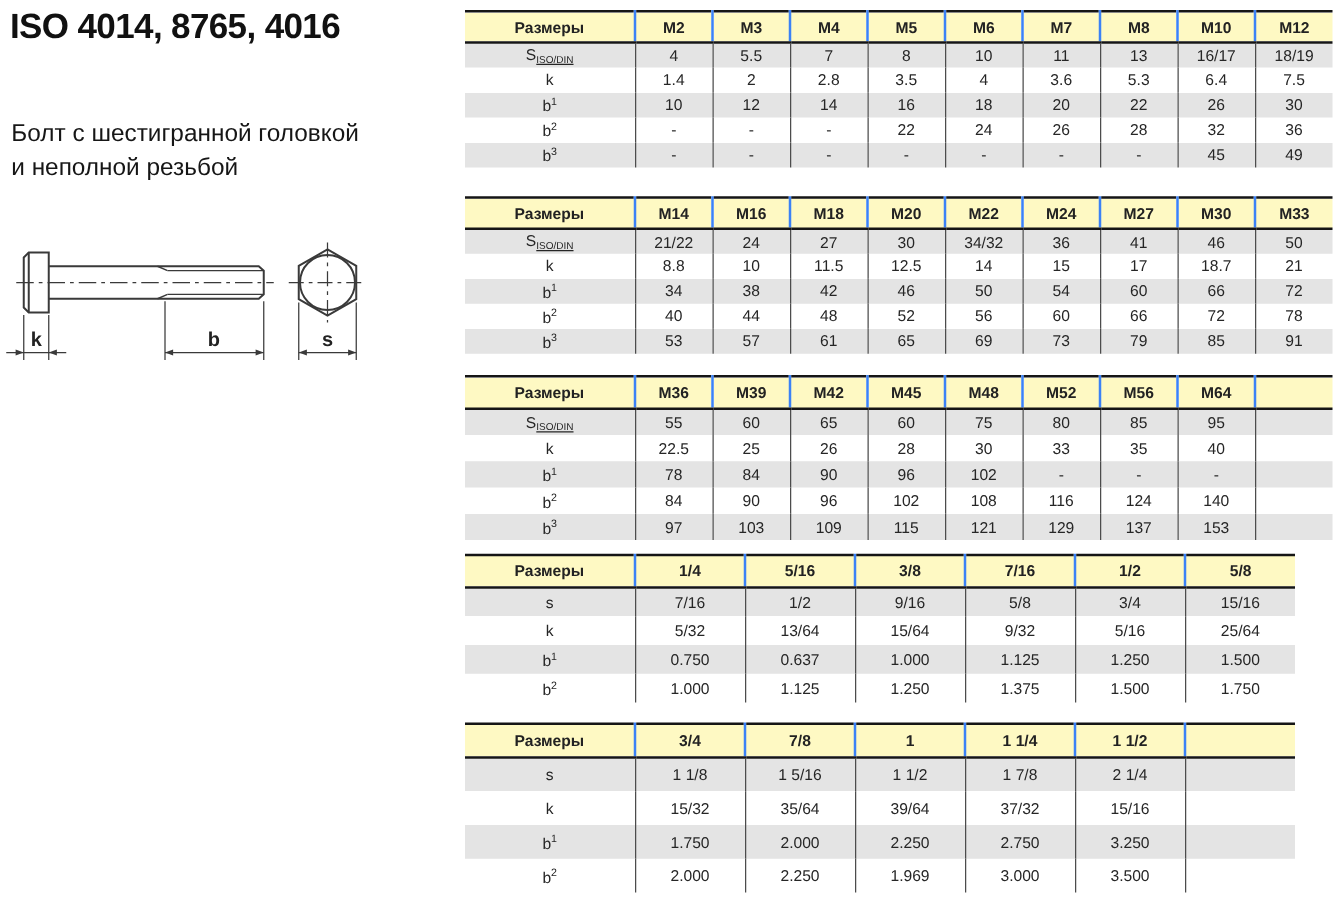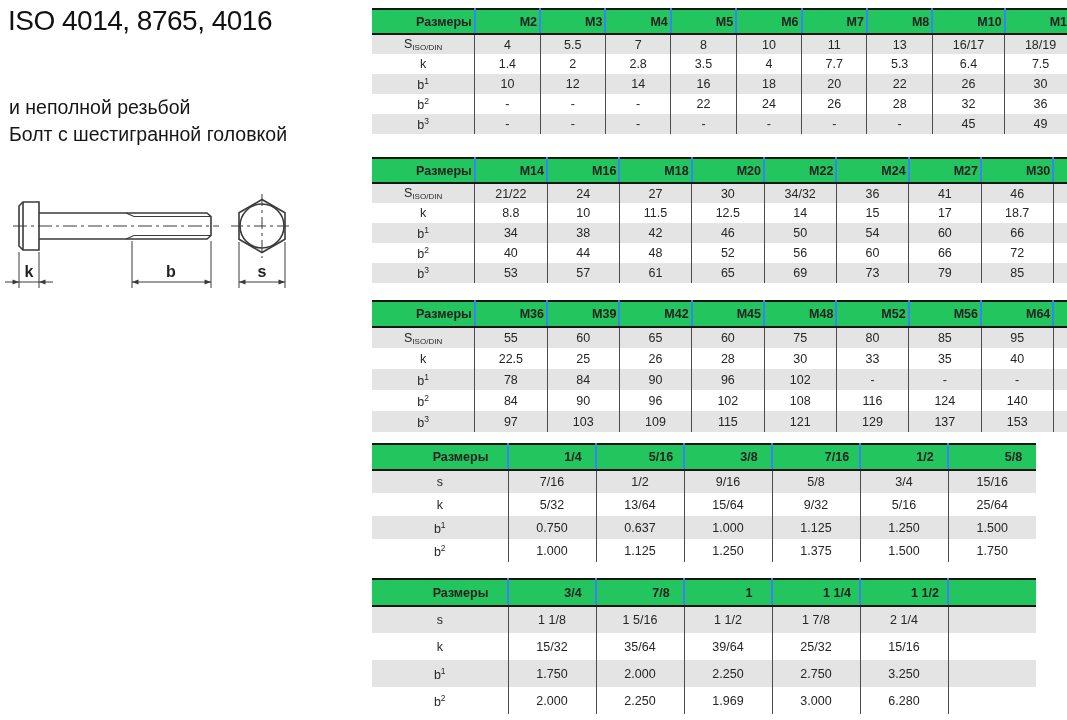--- a/index.html
+++ b/index.html
@@ -1,38 +1,38 @@
 <!DOCTYPE html>
 <html><head>
 <meta charset="utf-8">
 <style>
   html,body{margin:0;padding:0;}
   body{
     width:1067px;height:720px;position:relative;background:#ffffff;
     font-family:"Liberation Sans", sans-serif;color:#1d1d1d;overflow:hidden;
   }
   
-  .title-block{position:absolute;left:8px;top:5px;font-weight:normal;font-size:28px;line-height:32px;letter-spacing:-0.5px;color:#111;}
+  .title-block{position:absolute;left:8px;top:5px;font-weight:bold;font-size:28px;line-height:32px;letter-spacing:-0.5px;color:#111;}
   .description{position:absolute;left:9px;top:94px;font-size:19.5px;line-height:27px;color:#161616;}
   .footnotes{position:absolute;left:19px;top:318px;font-size:15.5px;line-height:26px;color:#161616;}
   .footnotes sup{font-size:10px;}
   
   .diagram{position:absolute;left:0;top:185px;}
   .diagram text{font-family:"Liberation Sans",sans-serif;font-weight:bold;font-size:16px;fill:#222;}
   
   .tbl{
     position:absolute;left:372px;border-collapse:collapse;table-layout:fixed;
     font-size:12.5px;color:#262626;border-top:2.5px solid #151515;
   }
   .tbl th,.tbl td{padding:0 2px;text-align:center;vertical-align:middle;white-space:nowrap;overflow:hidden;}
-  .tbl thead th{background:#22c55e;font-weight:bold;border-bottom:2.5px solid #151515;color:#222;padding-left:44px;}
+  .tbl thead th{background:#fef9c3;font-weight:bold;border-bottom:2.5px solid #151515;color:#222;}
   .tbl thead th + th{border-left:2px solid #3b82f6;margin-left:31px;}
   .tbl tbody td + td{border-left:1.5px solid #4c4c4c;}
   .tbl tbody tr:nth-child(odd){background:#e4e4e4;}
-  .tbl sub{font-size:8px;vertical-align:-2px;}
+  .tbl sub{font-size:8px;vertical-align:-2px;text-decoration:underline;}
   .tbl sup{font-size:8.5px;}
   col.c-label{width:136px;}
   .t1 col.c-data,.t2 col.c-data,.t3 col.c-data{width:62px;}
   .t4 col.c-data,.t5 col.c-data{width:88px;}
   .t1{top:8px;}  .t2{top:157px;} .t3{top:300px;} .t4{top:443px;} .t5{top:578px;}
   .t1 thead tr,.t2 thead tr{height:25px;}
   .t3 thead tr,.t4 thead tr{height:26px;}
   .t5 thead tr{height:27px;}
   .t1 tbody tr,.t2 tbody tr{height:20px;}
   .t3 tbody tr{height:21px;}
@@ -40,22 +40,22 @@
   .t5 tbody tr{height:27px;}
 </style>
 </head>
 <body>
 
 <div class="title-block">
   <div>ISO 4014, 8765, 4016</div>
 </div>
 
 <div class="description">
+  <div>Болт с шестигранной головкой</div>
   <div>и неполной резьбой</div>
-  <div>Болт с шестигранной головкой</div>
 </div>
 
 <svg class="diagram" width="320" height="145" viewBox="0 0 320 145">
   <g stroke="#3a3a3a" fill="none" stroke-width="1.6">
 
     <path d="M23,17 L39,17 L39,65 L23,65 L19,61 L19,21 Z"></path>
     <line x1="23" y1="17" x2="23" y2="65"></line>
 
     <path d="M39,28 H207 L211,31.5 V50.5 L207,54 H39"></path>
 
@@ -148,21 +148,21 @@
           <td>16/17</td>
           <td>18/19</td>
         </tr>
         <tr>
           <td><span>k</span></td>
           <td>1.4</td>
           <td>2</td>
           <td>2.8</td>
           <td>3.5</td>
           <td>4</td>
-          <td>7.7</td>
+          <td>3.6</td>
           <td>5.3</td>
           <td>6.4</td>
           <td>7.5</td>
         </tr>
         <tr>
           <td><span>b<sup>1</sup></span></td>
           <td>10</td>
           <td>12</td>
           <td>14</td>
           <td>16</td>
@@ -467,37 +467,37 @@
           <td>1 1/2</td>
           <td>1 7/8</td>
           <td>2 1/4</td>
           <td></td>
         </tr>
         <tr>
           <td><span>k</span></td>
           <td>15/32</td>
           <td>35/64</td>
           <td>39/64</td>
-          <td>25/32</td>
+          <td>37/32</td>
           <td>15/16</td>
           <td></td>
         </tr>
         <tr>
           <td><span>b<sup>1</sup></span></td>
           <td>1.750</td>
           <td>2.000</td>
           <td>2.250</td>
           <td>2.750</td>
           <td>3.250</td>
           <td></td>
         </tr>
         <tr>
           <td><span>b<sup>2</sup></span></td>
           <td>2.000</td>
           <td>2.250</td>
           <td>1.969</td>
           <td>3.000</td>
-          <td>6.280</td>
+          <td>3.500</td>
           <td></td>
         </tr>
       </tbody>
     </table>
   </div>
 
 </body></html>

